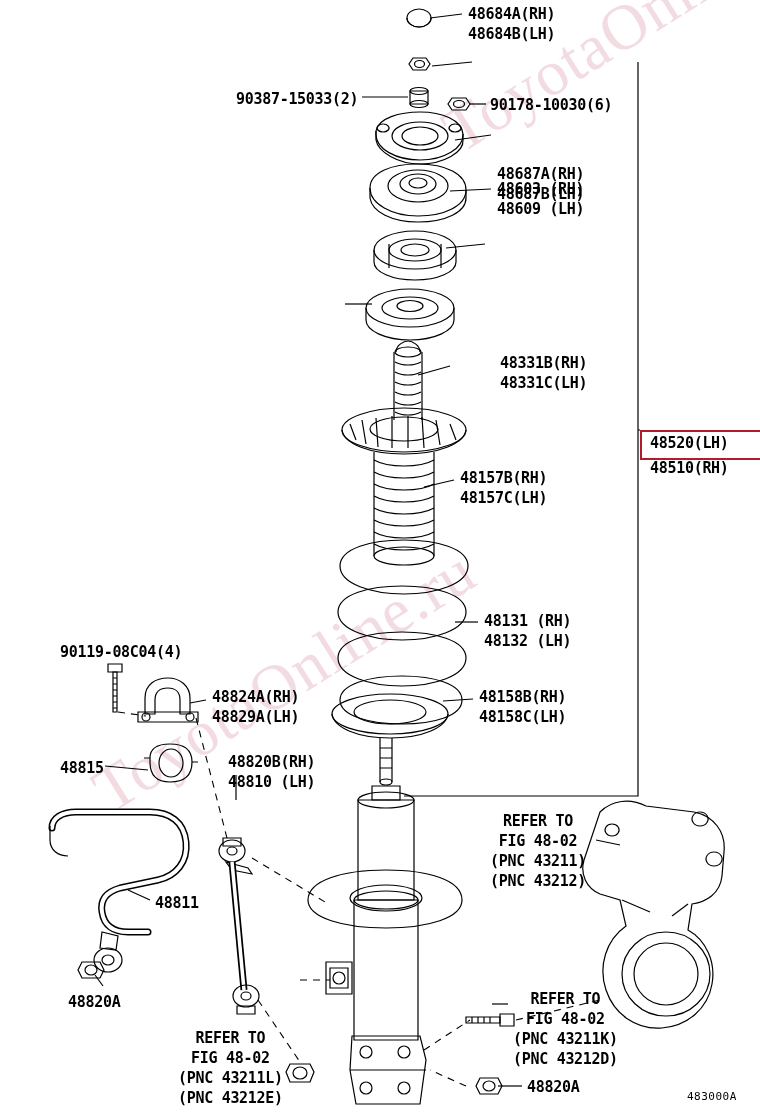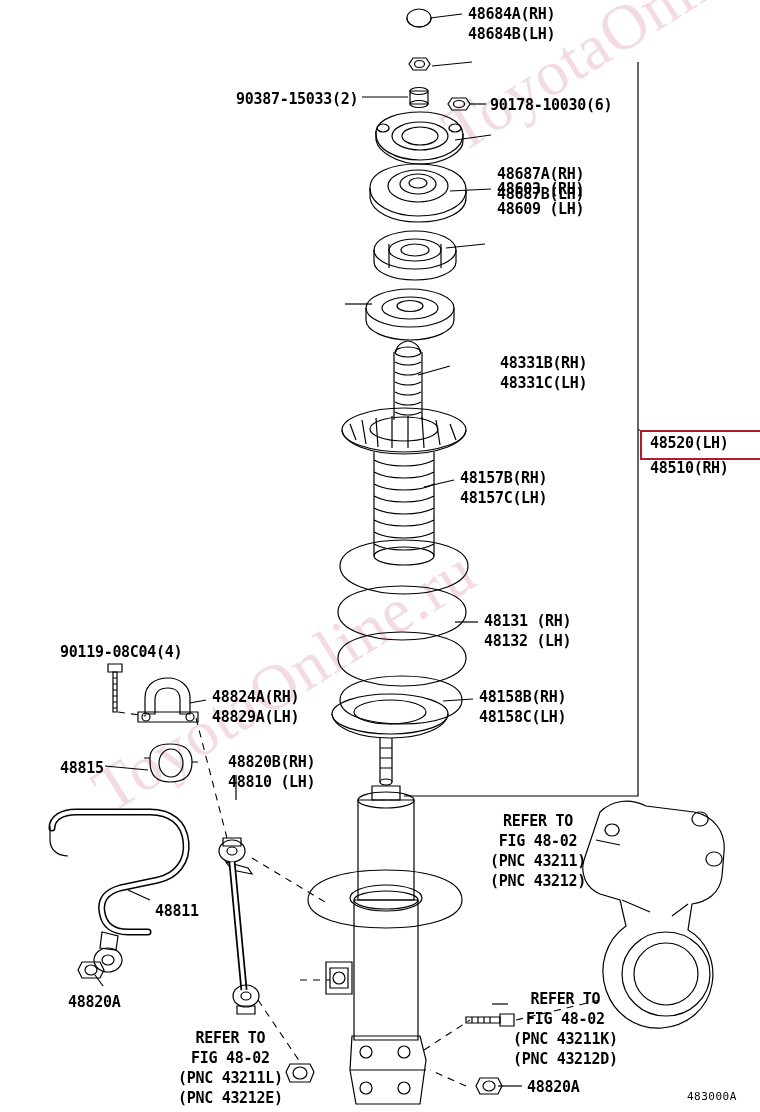--- a/index.html
+++ b/index.html
@@ -326,21 +326,21 @@
   <div class="lbl two" style="left:484px; top:611px;">48131 (RH)
 48132 (LH)</div>
   <div class="lbl two" style="left:479px; top:687px;">48158B(RH)
 48158C(LH)</div>
   <div class="lbl" style="left:60px; top:643px;">90119-08C04(4)</div>
   <div class="lbl two" style="left:212px; top:687px;">48824A(RH)
 48829A(LH)</div>
   <div class="lbl two" style="left:228px; top:752px;">48820B(RH)
 48810 (LH)</div>
   <div class="lbl" style="left:60px; top:759px;">48815</div>
-  <div class="lbl" style="left:155px; top:894px;margin-top:8px;">48811</div>
+  <div class="lbl" style="left:155px; top:894px;">48811</div>
   <div class="lbl" style="left:68px; top:993px;">48820A</div>
   <div class="lbl" style="left:527px; top:1078px;">48820A</div>
   <div class="lbl two" style="left:490px; top:811px;">REFER TO
 FIG 48-02
 (PNC 43211)
 (PNC 43212)</div>
   <div class="lbl two" style="left:513px; top:989px;">REFER TO
 FIG 48-02
 (PNC 43211K)
 (PNC 43212D)</div>

